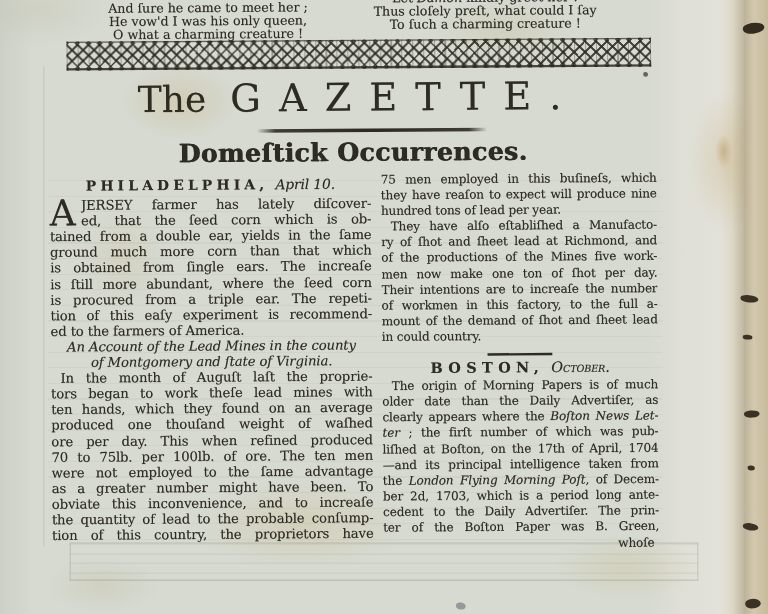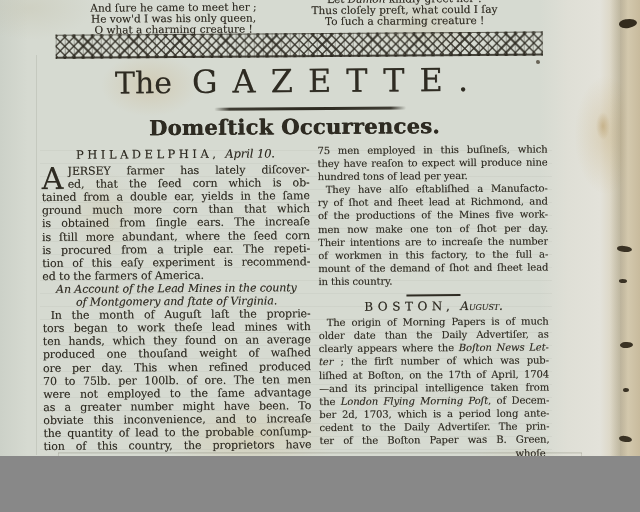--- a/index.html
+++ b/index.html
@@ -1,17 +1,17 @@
 <!DOCTYPE html>
 <html style="--paper: #d6dad1; --edge: #c8bb9d; --ink: #2e2b22; --stain: #c9b488;"><head>
 <meta charset="utf-8">
 <style>
   html,body{margin:0;padding:0;background:#888;}
   .scan{
-    position:relative;width:640px;height:456px;overflow:hidden;
+    position:relative;width:640px;height:512px;overflow:hidden;
     font-family:"DejaVu Serif",serif;color:var(--ink,#2e2b22);
     background-color:var(--paper,#d6dad1);
     background-image:
       radial-gradient(ellipse 70px 45px at 150px 85px, rgba(201,180,136,.38), transparent 70%),
       radial-gradient(ellipse 90px 40px at 420px 25px, rgba(195,185,150,.30), transparent 70%),
       radial-gradient(ellipse 55px 65px at 103px 215px, rgba(198,183,140,.22), transparent 70%),
       radial-gradient(ellipse 130px 55px at 250px 437px, rgba(203,184,134,.30), transparent 70%),
       radial-gradient(ellipse 85px 40px at 520px 473px, rgba(203,188,142,.30), transparent 70%),
       radial-gradient(ellipse 45px 85px at 606px 135px, rgba(198,172,118,.35), transparent 70%),
       radial-gradient(ellipse 70px 35px at 85px 488px, rgba(190,180,148,.25), transparent 70%),
@@ -58,21 +58,21 @@
     font-size:21px;font-weight:bold;letter-spacing:.3px;text-shadow:.6px 0 0 currentColor;}
 
   
   .col{position:absolute;}
   .col .tline{text-align:justify;text-align-last:justify;overflow:hidden;}
   .para:not(.cont) .tline:last-child{text-align-last:left;}
   .col-left {left:42px; top:147px;width:268px;font-size:11px;  line-height:13.1px;letter-spacing:-0.1px;}
   .col-right{left:318px;top:144px;width:230px;font-size:10px;  line-height:13.1px;letter-spacing:-0.1px;}
 
   .dateline{text-align:center;text-align-last:center;white-space:nowrap;margin-bottom:3px;font-size:11.5px;}
-  .dateline .city{letter-spacing:3.5px;}
+  .dateline .city{letter-spacing:3.5px;font-weight:bold;}
   .dateline .date{margin-left:6px;font-style:italic;}
   .col-right .dateline{margin:0 0 2px;font-size:12px;}
   .col-right .dateline .city{letter-spacing:4.5px;margin-top:38px;}
   .col-right .dateline .date{font-variant:small-caps;}
 
   .dropcap{float:left;font-size:30px;line-height:25px;width:23px;margin:1px 3px 0 0;}
   .account-heading .tline{text-align:center;text-align-last:center;font-style:italic;}
   .indent .tline:first-child{text-indent:8px;}
   .short-rule{width:54px;height:2px;background:var(--ink,#2e2b22);margin:7px auto 4px;}
   .catchword{text-align:right;padding-right:4px;margin-top:1px;}
@@ -168,25 +168,25 @@
           <div class="tline"><span>hundred tons of lead per year.</span></div>
         </div>
       <div class="para indent">
           <div class="tline"><span>They have alſo eſtabliſhed a Manufacto-</span></div>
           <div class="tline"><span>ry of ſhot and ſheet lead at Richmond, and</span></div>
           <div class="tline"><span>of the productions of the Mines five work-</span></div>
           <div class="tline"><span>men now make one ton of ſhot per day.</span></div>
           <div class="tline"><span>Their intentions are to increaſe the number</span></div>
           <div class="tline"><span>of workmen in this factory, to the full a-</span></div>
           <div class="tline"><span>mount of the demand of ſhot and ſheet lead</span></div>
-          <div class="tline"><span>in this country.</span></div>
+          <div class="tline"><span>in could country.</span></div>
         </div>
       <div class="short-rule"></div>
       <div class="dateline">
-        <span class="city">BOSTON,</span><span class="date">August.</span>
+        <span class="city">BOSTON,</span><span class="date">October.</span>
       </div>
       <div class="para indent cont">
           <div class="tline"><span>The origin of Morning Papers is of much</span></div>
           <div class="tline"><span>older date than the Daily Advertiſer, as</span></div>
           <div class="tline"><span>clearly appears where the </span><span class="it">Boſton News Let-</span></div>
           <div class="tline"><span class="it">ter</span><span> ; the firſt number of which was pub-</span></div>
           <div class="tline"><span>liſhed at Boſton, on the 17th of April, 1704</span></div>
           <div class="tline"><span>—and its principal intelligence taken from</span></div>
           <div class="tline"><span>the </span><span class="it">London Flying Morning Poſt</span><span>, of Decem-</span></div>
           <div class="tline"><span>ber 2d, 1703, which is a period long ante-</span></div>

